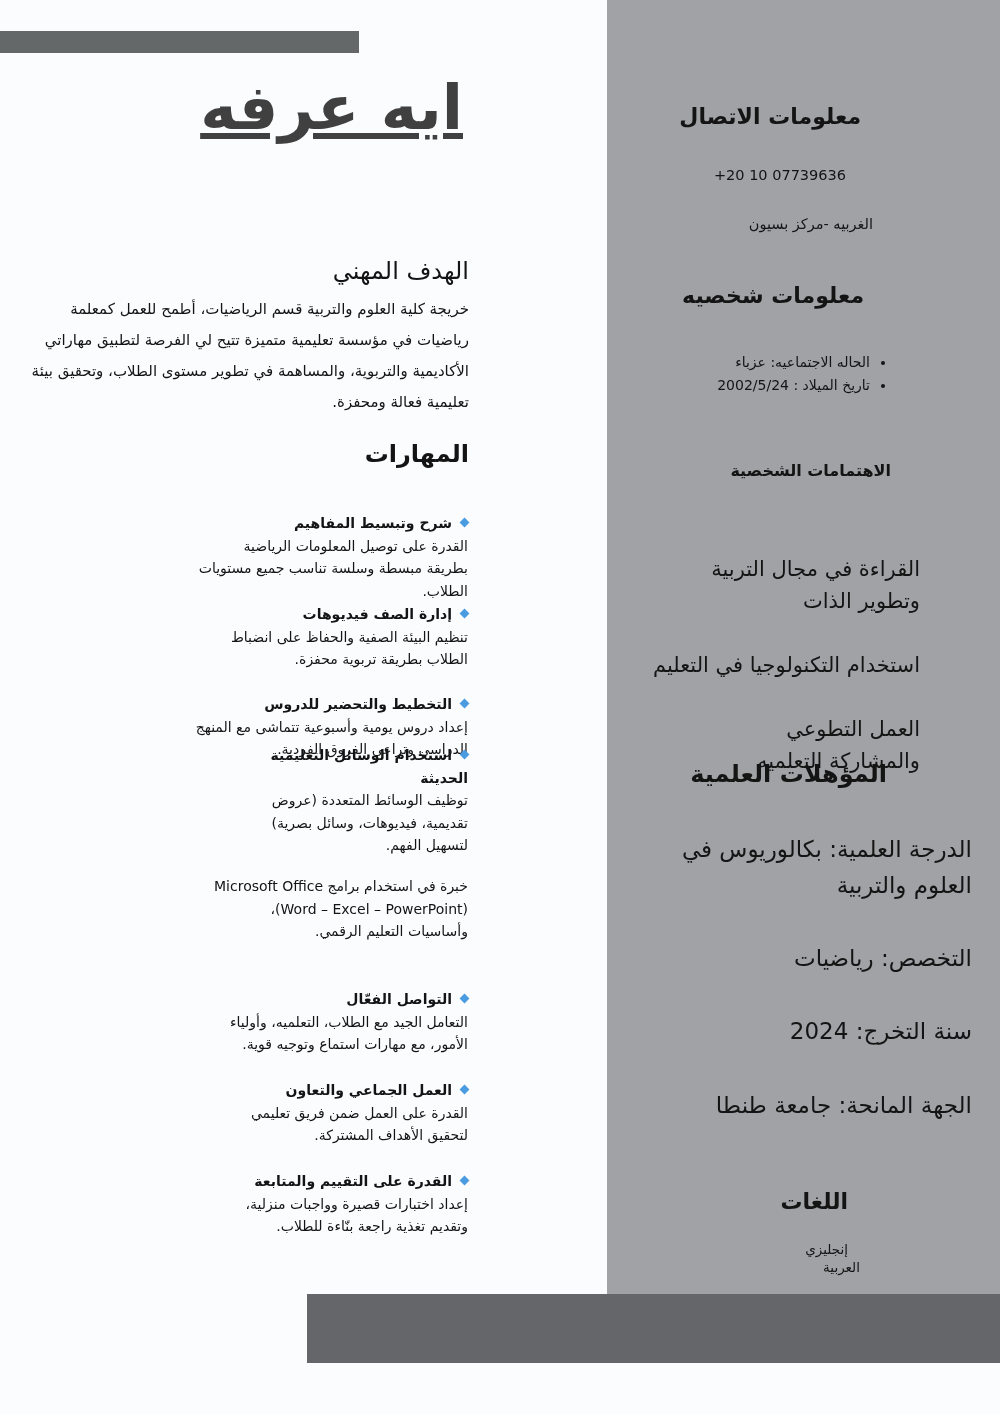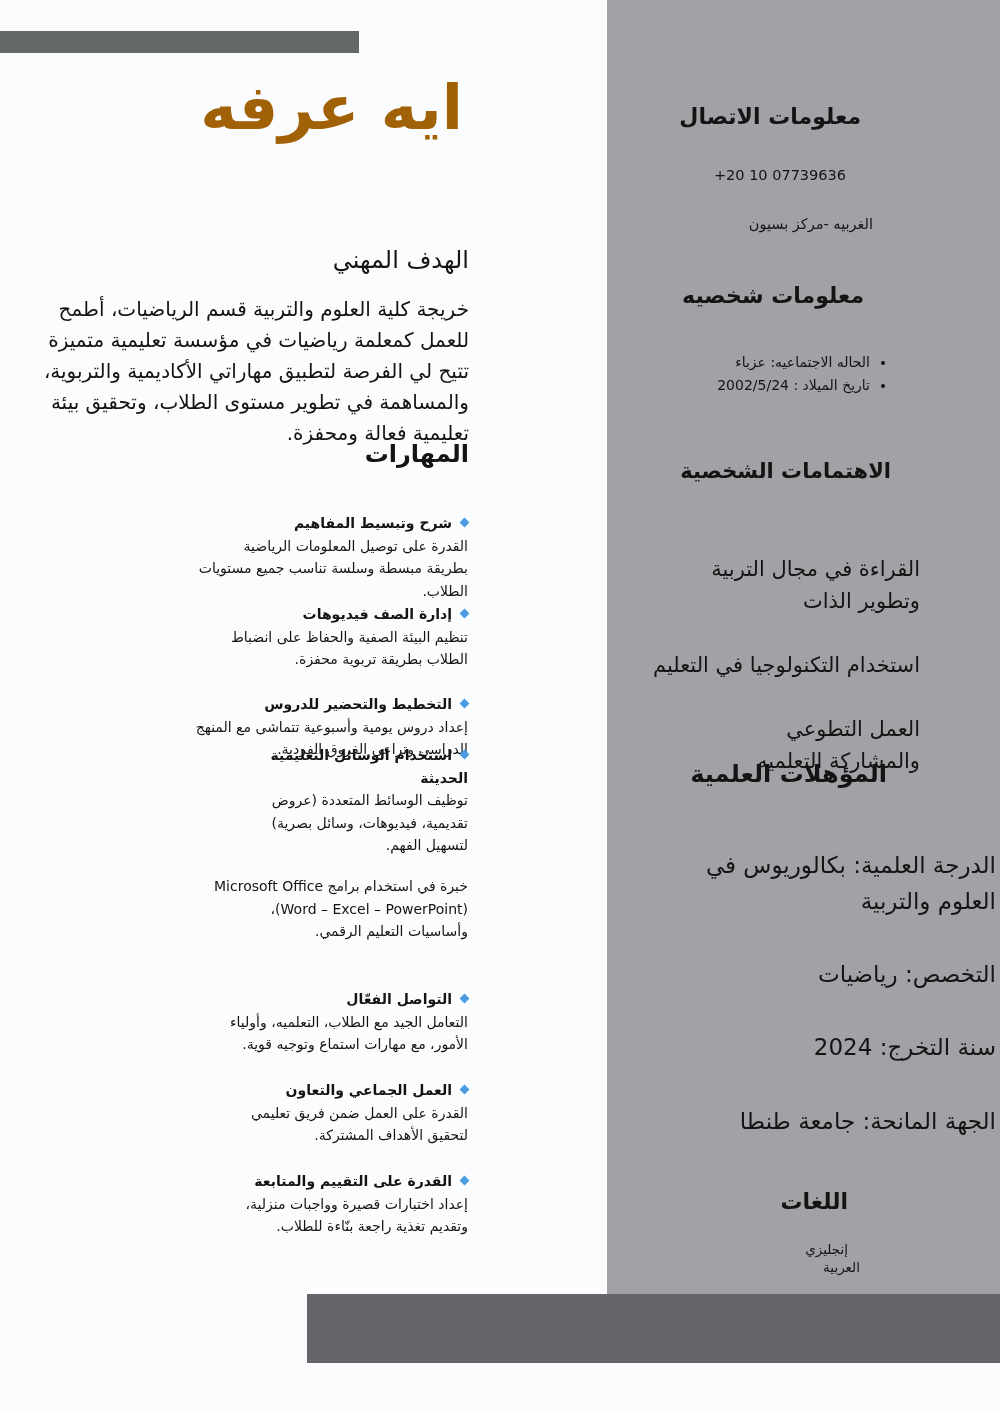--- a/index.html
+++ b/index.html
@@ -8,41 +8,41 @@
       background: #fbfcfe;
       font-family: "DejaVu Sans", sans-serif;
       color: #141414;
     }
     .top-bar { position: absolute; left: 0; top: 31px; width: 359px; height: 22px; background: #656869; }
     .side-panel { position: absolute; left: 607px; top: 0; width: 393px; height: 1294px; background: #a1a2a6; }
     .bottom-bar { position: absolute; left: 307px; top: 1294px; width: 693px; height: 69px; background: #65666a; }
 
     .abs { position: absolute; direction: rtl; text-align: right; }
 
-    .name { right: 537px; top: 68px; font-size: 62px; font-weight: bold; letter-spacing: 1px; line-height: 80px; color: #a16207; }
+    .name { right: 537px; top: 68px; font-size: 62px; font-weight: bold; letter-spacing: 1px; line-height: 80px; color: #404040; text-decoration: underline; }
 
     
-    .obj-title { right: 531px; top: 243px; font-size: 24px; line-height: 34px; margin-left: 28px; }
-    .obj-text { right: 531px; top: 294px; width: 455px; font-size: 20px; line-height: 31px; }
+    .obj-title { right: 531px; top: 254px; font-size: 24px; line-height: 34px; margin-left: 28px; }
+    .obj-text { right: 531px; top: 294px; width: 455px; font-size: 15px; line-height: 31px; }
     .skills-title { right: 531px; top: 436px; font-size: 24px; font-weight: bold; line-height: 36px; }
     .skill { right: 532px; width: 270px; font-size: 14px; line-height: 22.5px; }
     .skill-head { font-weight: bold; display: block; }
     .diamond { display: inline-block; width: 7px; height: 7px; background: #4a9be0; transform: rotate(45deg); margin-left: 9px; vertical-align: middle; position: relative; top: -2px; }
 
     
     .sec-title { font-size: 22px; font-weight: bold; line-height: 32px; }
     .contact-title { right: 139px; top: 101px; }
     .phone { right: 154px; top: 163px; font-size: 14.5px; line-height: 24px; direction: ltr; text-align: left; }
     .address { right: 127px; top: 212px; font-size: 14.5px; line-height: 24px; }
     .personal-title { right: 136px; top: 280px; }
     .personal-list { right: 112px; top: 351px; font-size: 14px; line-height: 23px; margin: 0; padding: 0 18px 0 0; list-style: disc; }
-    .interests-title { right: 109px; top: 455px; font-size: 21px; }
+    .interests-title { right: 109px; top: 455px; font-size: 16px; }
     .interest { right: 80px; width: 260px; font-size: 21px; line-height: 32px; margin-top: 33px; }
     .quals-title { right: 113px; top: 758px; font-size: 24px; }
-    .qual { right: 4px; width: 360px; font-size: 23px; line-height: 36px; margin-top: 16px; }
+    .qual { right: 28px; width: 360px; font-size: 23px; line-height: 36px; }
     .lang-title { right: 152px; top: 1186px; font-size: 22px; }
     .lang { right: 140px; font-size: 13.5px; line-height: 19px; margin-top: 16px; }
   </style>
 </head>
 <body>
 
 <div class="top-bar"></div>
 <div class="side-panel"></div>
 <div class="bottom-bar"></div>
 

